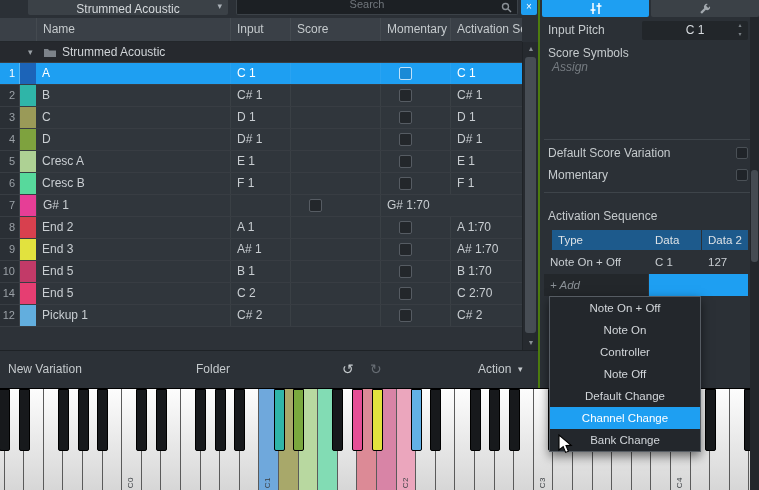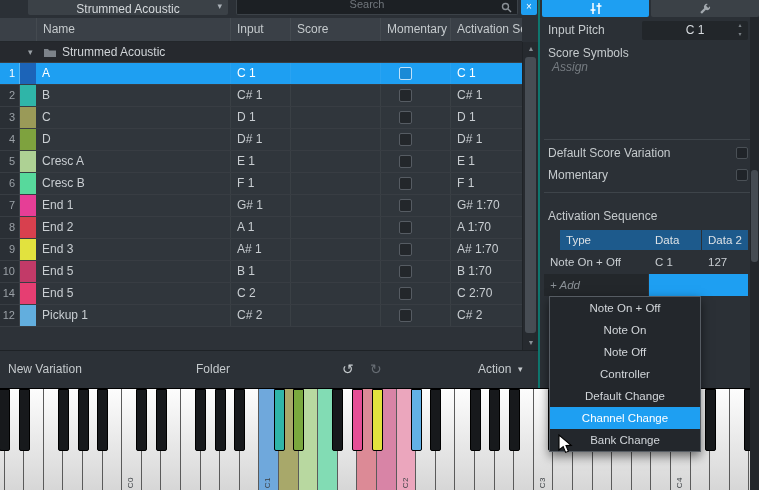--- a/index.html
+++ b/index.html
@@ -62,21 +62,21 @@
   
   .toolbar { position:absolute; left:0; top:350px; width:538px; height:38px; background:#2c3137;
     border-top:1px solid #1e2226; line-height:37px; }
   .toolbar span { position:absolute; top:0; white-space:nowrap; color:#c5cacd; }
   .tb-ico { font-size:14px; color:#9aa0a6; }
   .tb-ico.dim { color:#666c73; }
   .tb-arrow { font-size:9px; color:#9aa0a6; }
 
   
   .inspector { position:absolute; left:538px; top:0; width:221px; height:388px; background:#2b3036;
-    border-left:2px solid #0f766e; }
+    border-left:2px solid #4d7c0f; }
   .tab { position:absolute; top:0; height:17px; border-radius:0 0 2px 2px; display:flex; align-items:center; justify-content:center; }
   .tab1 { left:2px; width:107px; background:#1e9ff2; }
   .tab2 { left:111px; width:108px; background:#3b4147; }
 
   .insp-label { position:absolute; left:8px; height:20px; line-height:20px; color:#c5cacd; white-space:nowrap; }
   .ip-value { position:absolute; left:102px; top:21px; width:106px; height:19px; background:#22262a;
     border-radius:2px; text-align:center; line-height:19px; color:#d6dade; }
   .ip-spin { position:absolute; right:3px; top:0; width:10px; height:19px; font-size:6px; line-height:9px;
     color:#7a8086; text-align:center; }
   .assign { position:absolute; left:12px; top:60px; font-style:italic; color:#757b81; }
@@ -212,21 +212,20 @@
       <div class="c-input">F 1</div>
       <div class="c-score"></div>
       <div class="c-mom">
         <div class="checkbox"></div>
       </div>
       <div class="c-act">F 1</div>
     </div>
     <div class="vrow tgrid">
       <div class="c-num">7</div>
       <div class="c-sw" style="background: rgb(230, 62, 150);"></div>
-      <div class="c-name">End 1</div>
       <div class="c-input">G# 1</div>
       <div class="c-score"></div>
       <div class="c-mom">
         <div class="checkbox"></div>
       </div>
       <div class="c-act">G# 1:70</div>
     </div>
     <div class="vrow tgrid">
       <div class="c-num">8</div>
       <div class="c-sw" style="background: rgb(216, 64, 78);"></div>
@@ -331,21 +330,21 @@
   <div class="hdiv" style="top:139px"></div>
   <div class="insp-label" style="top:143px">Default Score Variation</div>
   <div class="mini-box" style="top:147px"></div>
 
   <div class="insp-label" style="top:165px">Momentary</div>
   <div class="mini-box" style="top:169px"></div>
 
   <div class="hdiv" style="top:192px"></div>
   <div class="insp-label" style="top:206px">Activation Sequence</div>
 
-  <div class="seq-cell" style="left:20px;   top:230px; width:104px">Type</div>
+  <div class="seq-cell" style="left:12px;   top:230px; width:104px">Type</div>
   <div class="seq-cell" style="left:109px; top:230px; width:52px">Data</div>
   <div class="seq-cell" style="left:162px; top:230px; width:46px">Data 2</div>
 
   <div>
       <div class="seq-val" style="left: 10px; top: 252px;">Note On + Off</div>
       <div class="seq-val" style="left: 115px; top: 252px;">C 1</div>
       <div class="seq-val" style="left: 168px; top: 252px;">127</div>
     </div>
 
   <div class="add-left">+ Add</div>
@@ -433,22 +432,22 @@
     <div class="bkey" style="left: 626.3px;"></div>
     <div class="bkey" style="left: 645.9px;"></div>
     <div class="bkey" style="left: 685.1px;"></div>
     <div class="bkey" style="left: 704.7px;"></div>
     <div class="bkey" style="left: 743.9px;"></div>
   </div>
 
 <div class="type-menu">
     <div class="menu-item">Note On + Off</div>
     <div class="menu-item">Note On</div>
+    <div class="menu-item">Controller</div>
     <div class="menu-item">Note Off</div>
-    <div class="menu-item">Controller</div>
     <div class="menu-item">Default Change</div>
     <div class="menu-item hl">Channel Change</div>
     <div class="menu-item">Bank Change</div>
   </div>
 
 <svg class="cursor" width="20" height="22" viewBox="0 0 20 22">
   <path d="M3 1 L3 16 L7.2 12.6 L9.6 18.4 L12.4 17.2 L10 11.6 L15.2 11.4 Z" fill="#ffffff" stroke="#000000" stroke-width="1.1"></path>
 </svg>
 
 </body></html>

